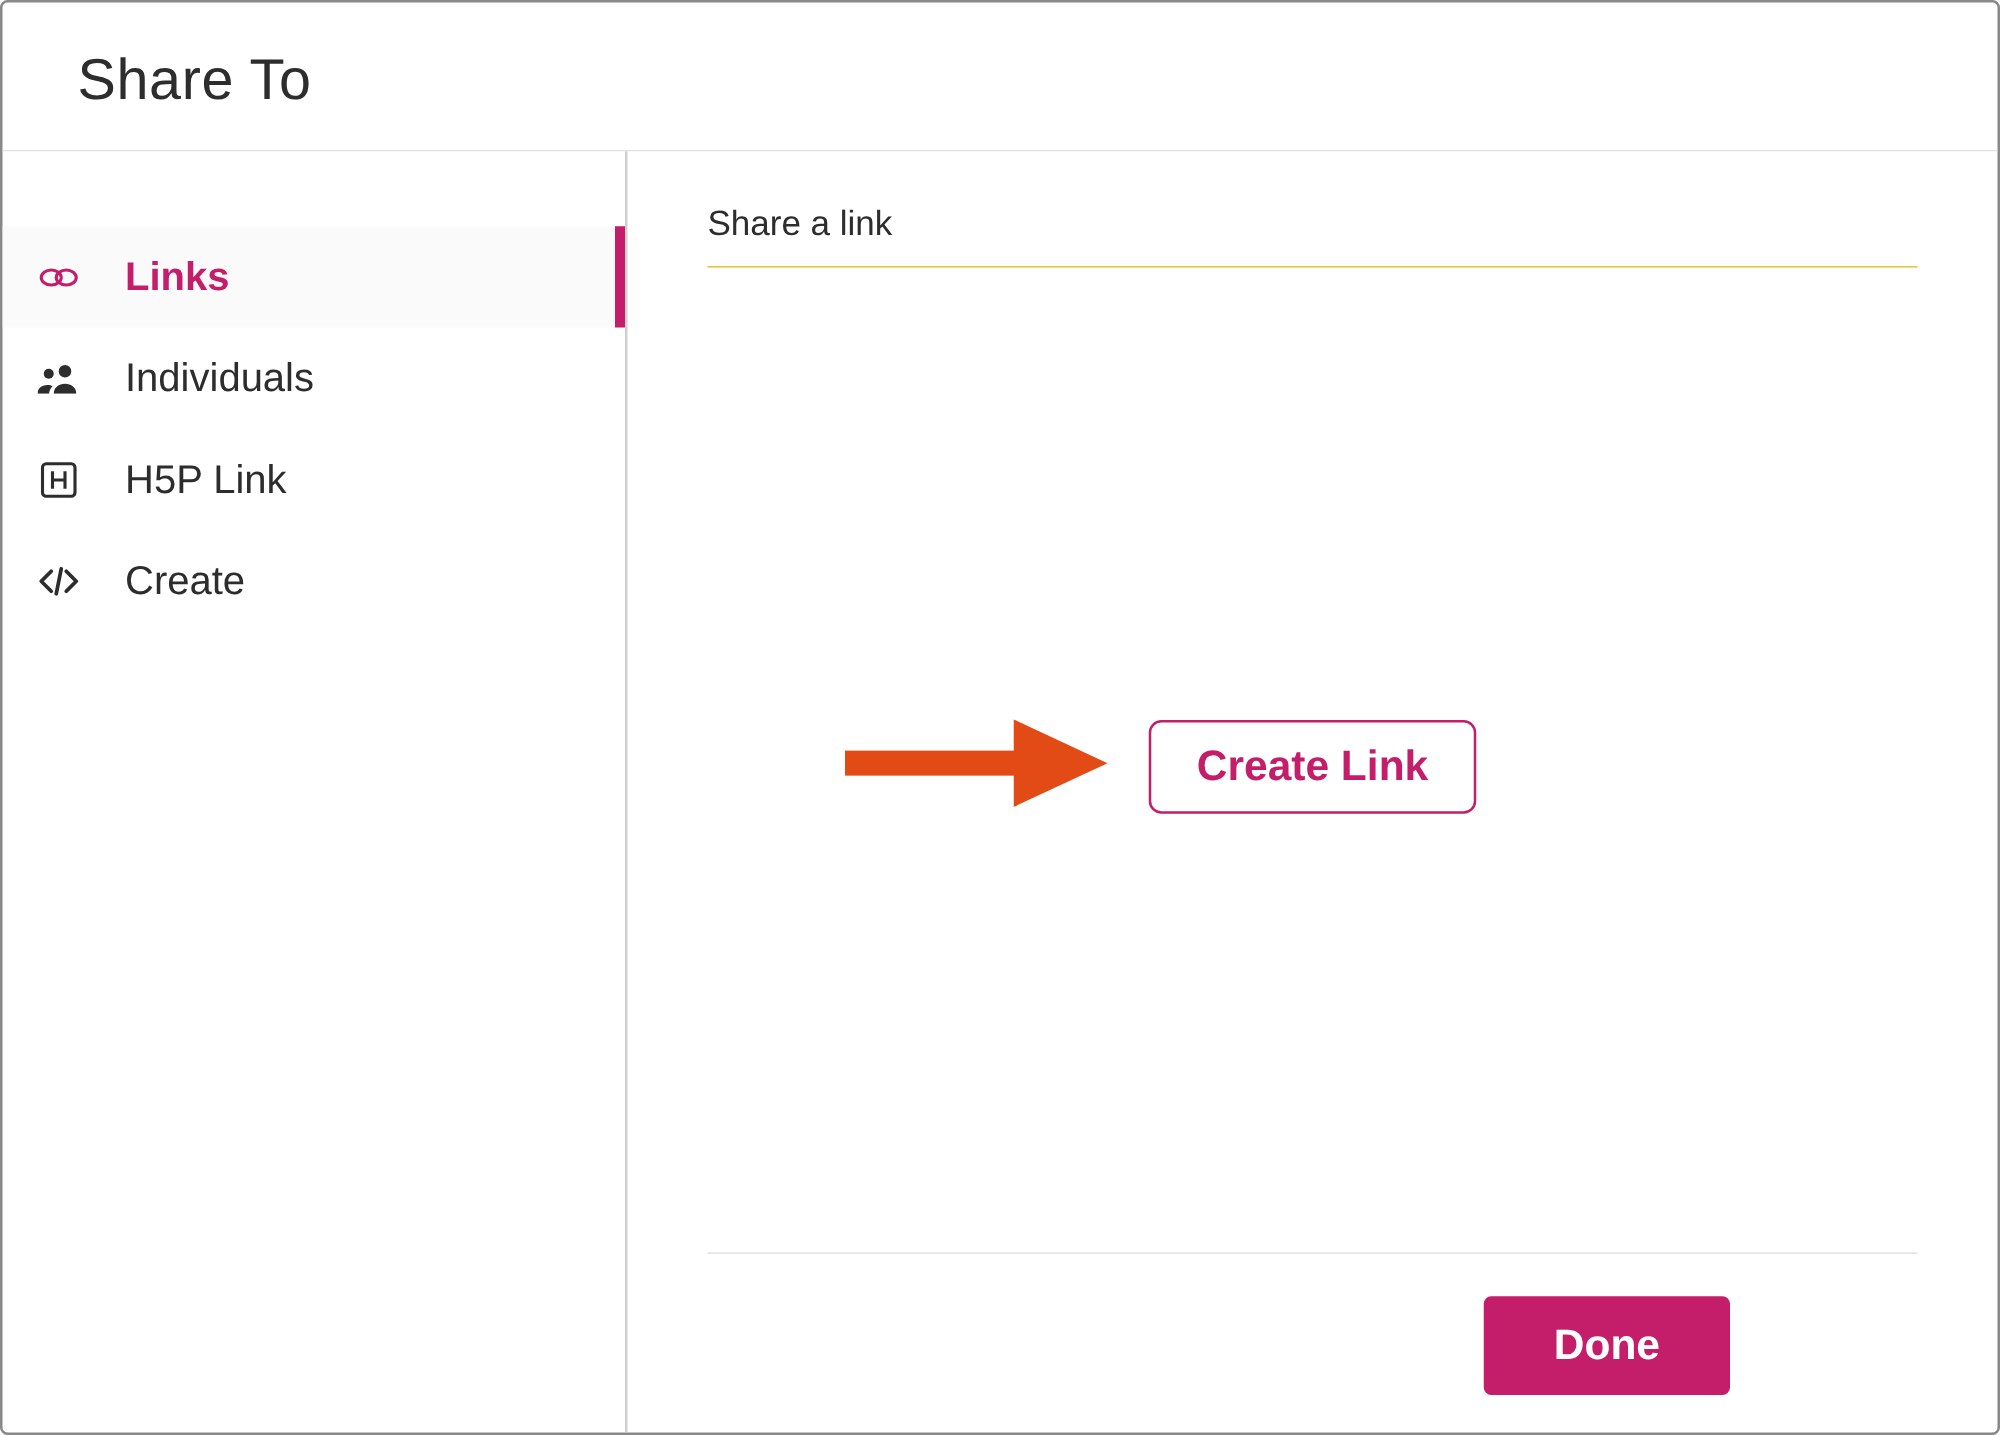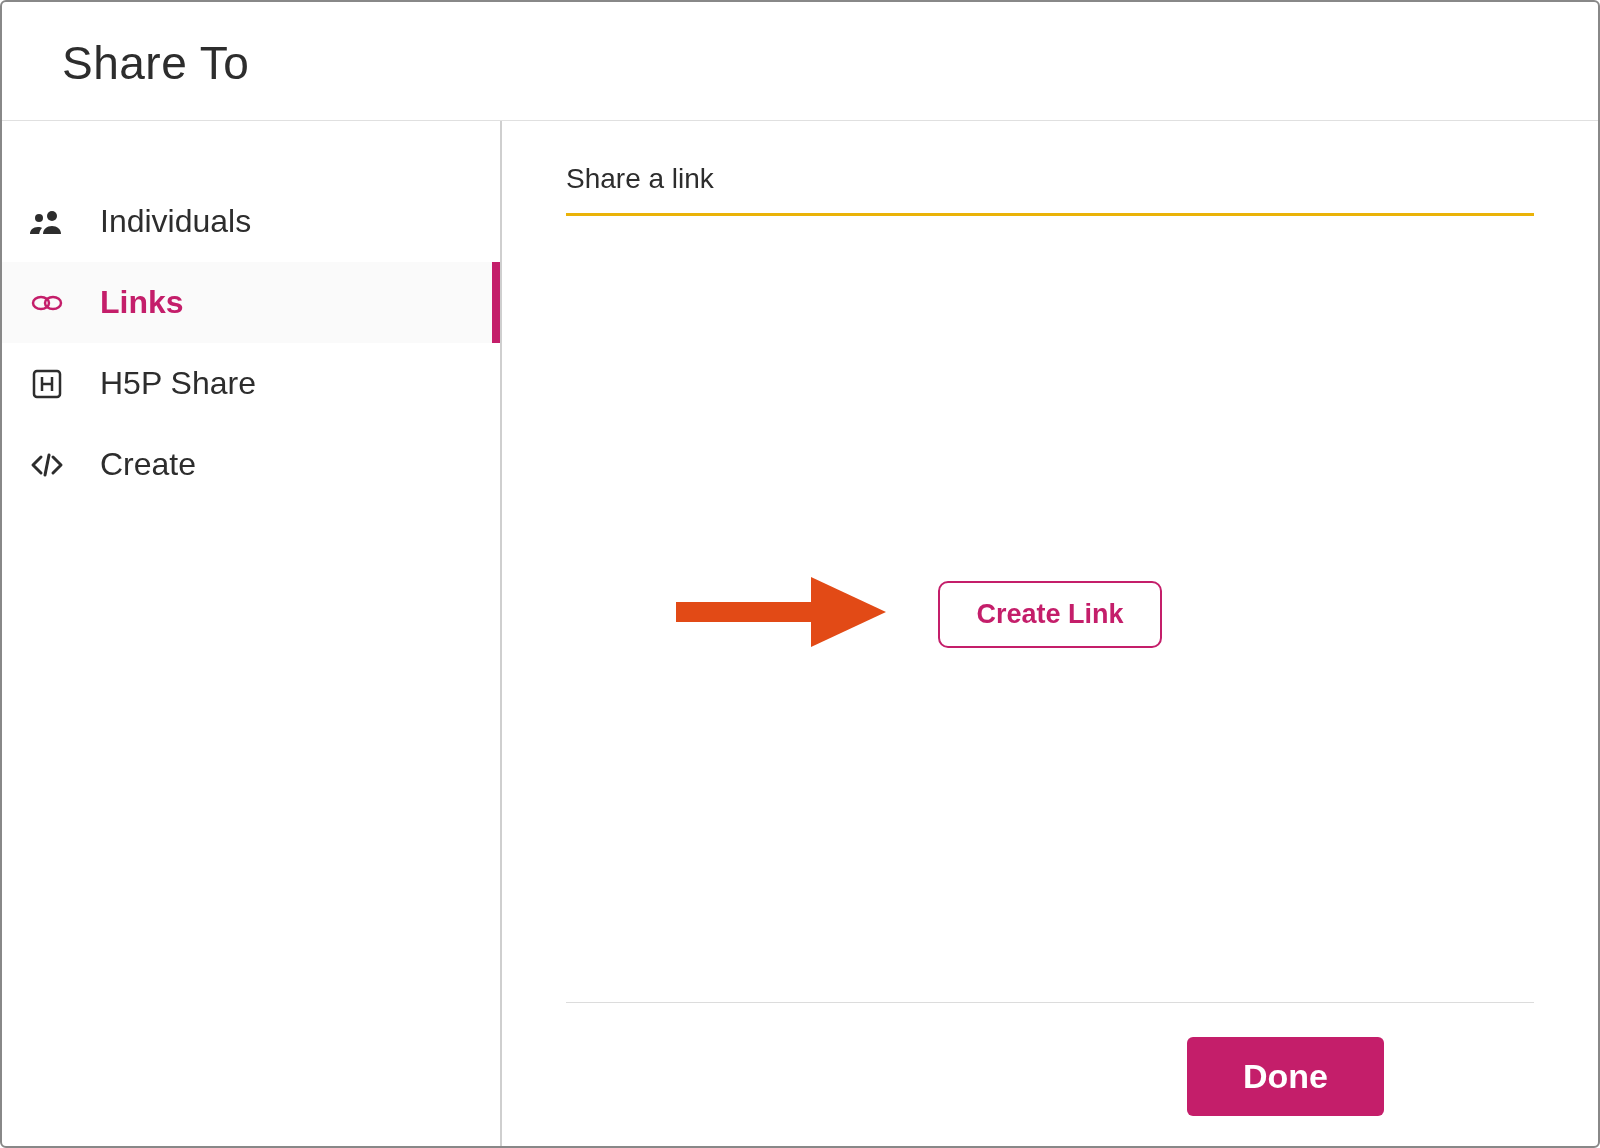--- a/index.html
+++ b/index.html
@@ -82,41 +82,41 @@
       padding: 42px 64px 30px 64px;
       display: flex;
       flex-direction: column;
       position: relative;
     }
     .section-title {
       font-size: 28px;
       color: #2d2d2d;
       font-weight: 400;
       padding-bottom: 18px;
-      border-bottom: 3px solid #eab308;
+      border-bottom: 1px solid #eab308;
       margin-bottom: 10px;
     }
     .center-area {
       flex: 1;
       display: flex;
       align-items: center;
       justify-content: center;
       position: relative;
     }
     .arrow-annotation {
       position: absolute;
       left: 110px;
       top: 50%;
       transform: translateY(-50%);
     }
     .create-link-btn {
       border: 2px solid #c41e6a;
       background: #fff;
       color: #c41e6a;
-      font-size: 27px;
+      font-size: 34px;
       font-weight: 600;
       padding: 16px 36px;
       border-radius: 10px;
       cursor: pointer;
     }
     .footer-divider {
       border-top: 1px solid #dcdcdc;
       margin-bottom: 34px;
     }
     .footer-row {
@@ -139,52 +139,52 @@
 <body>
 
 <div class="modal">
   <div class="modal-header">
     <h1 class="modal-title">Share To</h1>
   </div>
   <div class="modal-body">
 
     <nav class="sidebar">
 
+      <div class="sidebar-item active">
+        <span class="sidebar-icon">
+          <svg width="34" height="20" viewBox="0 0 34 20" fill="none" stroke="#c41e6a" stroke-width="2.5">
+            <ellipse cx="11" cy="10" rx="8" ry="6"></ellipse>
+            <ellipse cx="23" cy="10" rx="8" ry="6"></ellipse>
+          </svg>
+        </span>
+        <span class="sidebar-label">Links</span>
+      </div>
+
       <div class="sidebar-item">
         <span class="sidebar-icon">
           <svg width="34" height="24" viewBox="0 0 34 24" fill="#2d2d2d">
             <circle cx="22" cy="6" r="5"></circle>
             <circle cx="9" cy="8" r="4"></circle>
             <path d="M13 24c0-5 4-8 9-8s9 3 9 8H13z"></path>
             <path d="M0 24c0-4 3-7 8-7 2 0 3 .4 4 1-1.5 1.5-2.5 3.5-2.8 6H0z"></path>
           </svg>
         </span>
         <span class="sidebar-label">Individuals</span>
       </div>
 
-      <div class="sidebar-item active">
-        <span class="sidebar-icon">
-          <svg width="34" height="20" viewBox="0 0 34 20" fill="none" stroke="#c41e6a" stroke-width="2.5">
-            <ellipse cx="11" cy="10" rx="8" ry="6"></ellipse>
-            <ellipse cx="23" cy="10" rx="8" ry="6"></ellipse>
-          </svg>
-        </span>
-        <span class="sidebar-label">Links</span>
-      </div>
-
       <div class="sidebar-item">
         <span class="sidebar-icon">
           <svg width="30" height="30" viewBox="0 0 30 30" fill="none" stroke="#2d2d2d" stroke-width="2.5">
             <rect x="2" y="2" width="26" height="26" rx="3"></rect>
             <line x1="10" y1="8" x2="10" y2="22"></line>
             <line x1="20" y1="8" x2="20" y2="22"></line>
             <line x1="10" y1="15" x2="20" y2="15"></line>
           </svg>
         </span>
-        <span class="sidebar-label">H5P Share</span>
+        <span class="sidebar-label">H5P Link</span>
       </div>
 
       <div class="sidebar-item">
         <span class="sidebar-icon">
           <svg width="34" height="24" viewBox="0 0 34 24" fill="none" stroke="#2d2d2d" stroke-width="3" stroke-linecap="round" stroke-linejoin="round">
             <polyline points="11,4 3,12 11,20"></polyline>
             <polyline points="23,4 31,12 23,20"></polyline>
             <line x1="19" y1="2" x2="15" y2="22"></line>
           </svg>
         </span>

